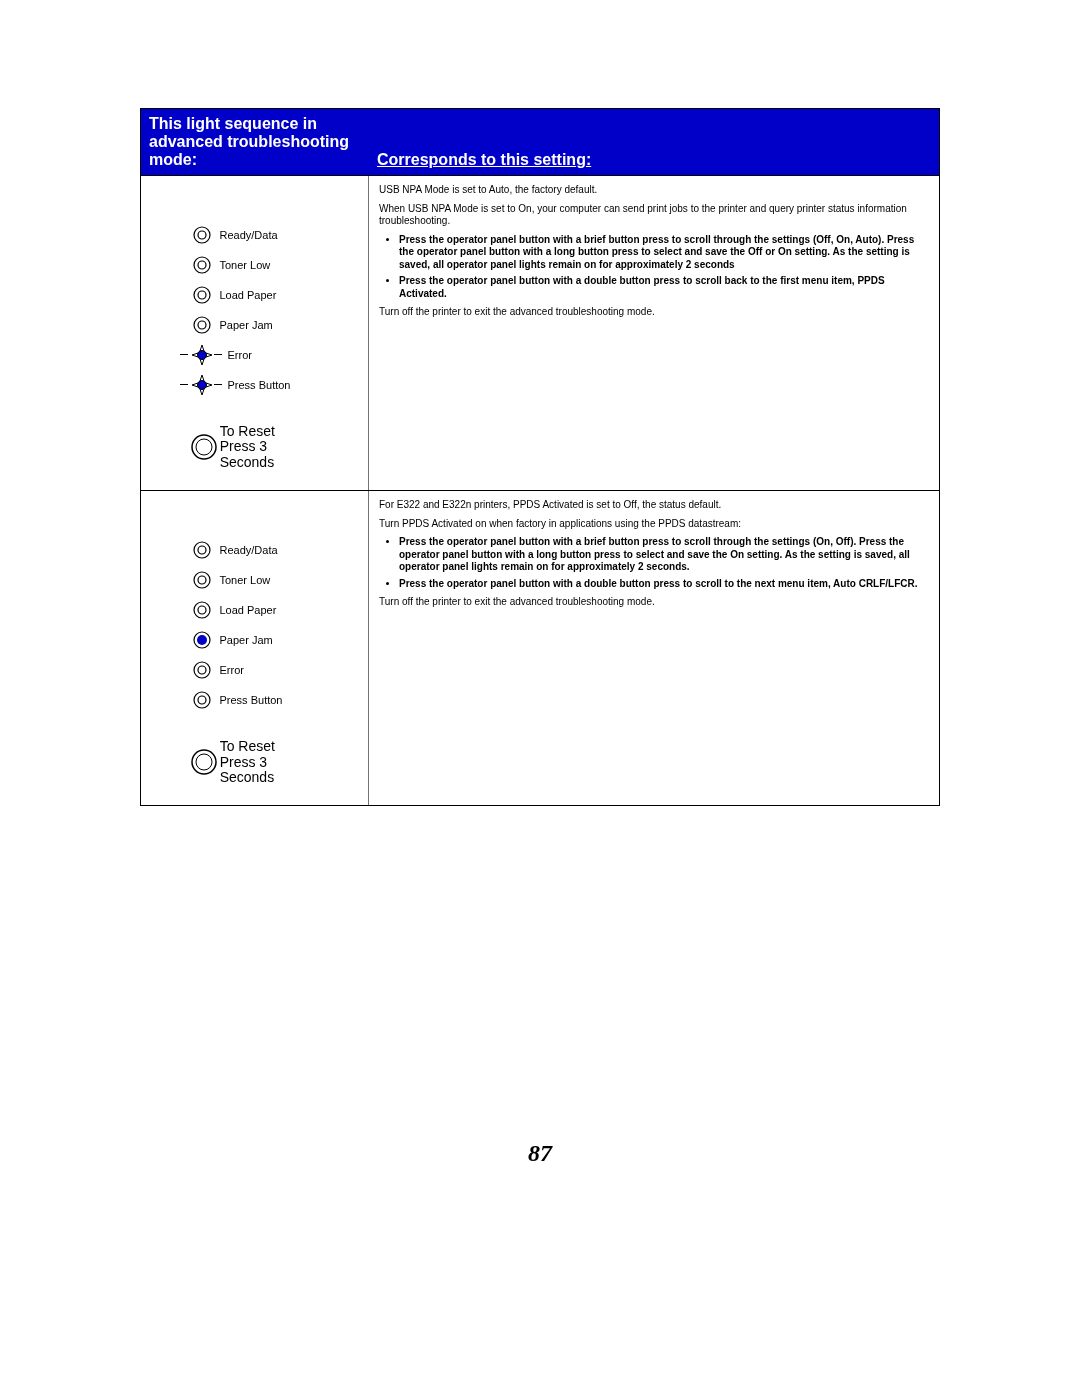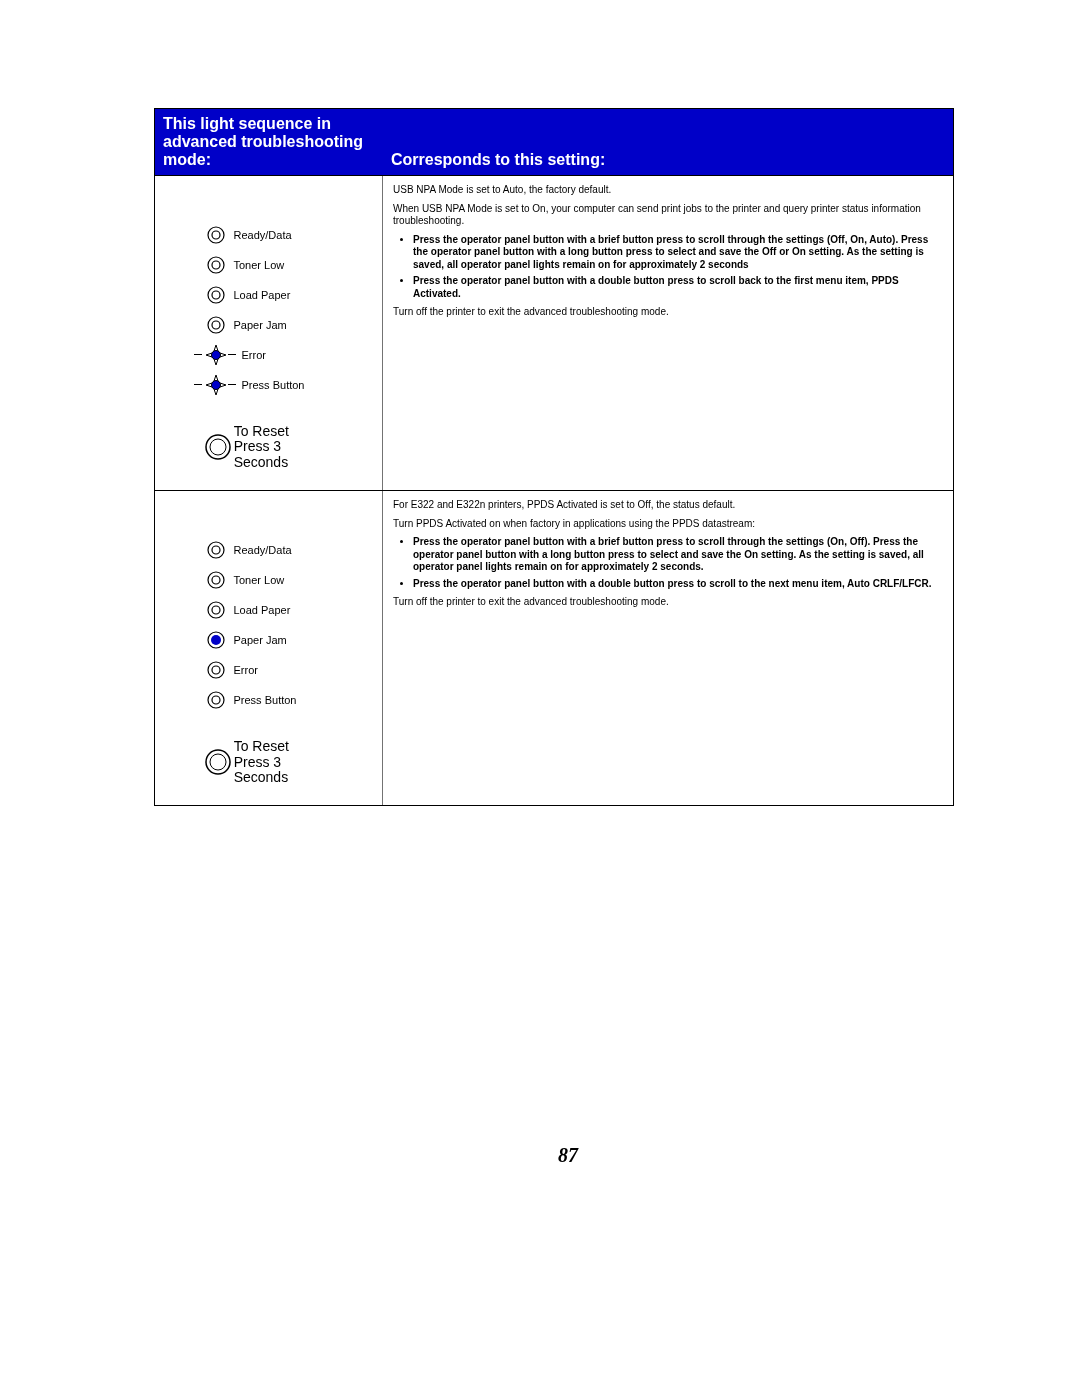--- a/index.html
+++ b/index.html
@@ -8,21 +8,20 @@
     background: #fff;
     font-family: Arial, Helvetica, sans-serif;
     width: 1080px;
   }
   .page {
     width: 1080px;
     height: 1397px;
     position: relative;
     box-sizing: border-box;
     padding-top: 108px;
-    padding-left: 28px;
   }
   .table-wrap {
     margin: 0 auto;
     width: 798px;
     border: 1px solid #000;
   }
   .header-row {
     display: flex;
     background: #0000c8;
     color: #fff;
@@ -33,20 +32,21 @@
     width: 228px;
     padding: 6px 8px 6px 8px;
     box-sizing: border-box;
   }
   .header-right {
     flex: 1;
     padding: 6px 8px 6px 8px;
     box-sizing: border-box;
     display: flex;
     align-items: flex-end;
+    text-decoration: underline;
   }
   .body-row {
     display: flex;
     border-top: 1px solid #000;
   }
   .body-row:first-of-type { border-top: none; }
   .col-left {
     width: 228px;
     box-sizing: border-box;
     border-right: 1px solid #737373;
@@ -104,21 +104,21 @@
     font-size: 14px;
     line-height: 1.1;
   }
   .page-number {
     position: absolute;
     width: 100%;
     text-align: center;
     bottom: 230px;
     font-weight: bold;
     font-style: italic;
-    font-size: 20px;
+    font-size: 24px;
     font-family: "Times New Roman", serif;
   }
 </style>
 </head>
 <body>
 
 <div class="page">
 
   <div class="table-wrap">
 

